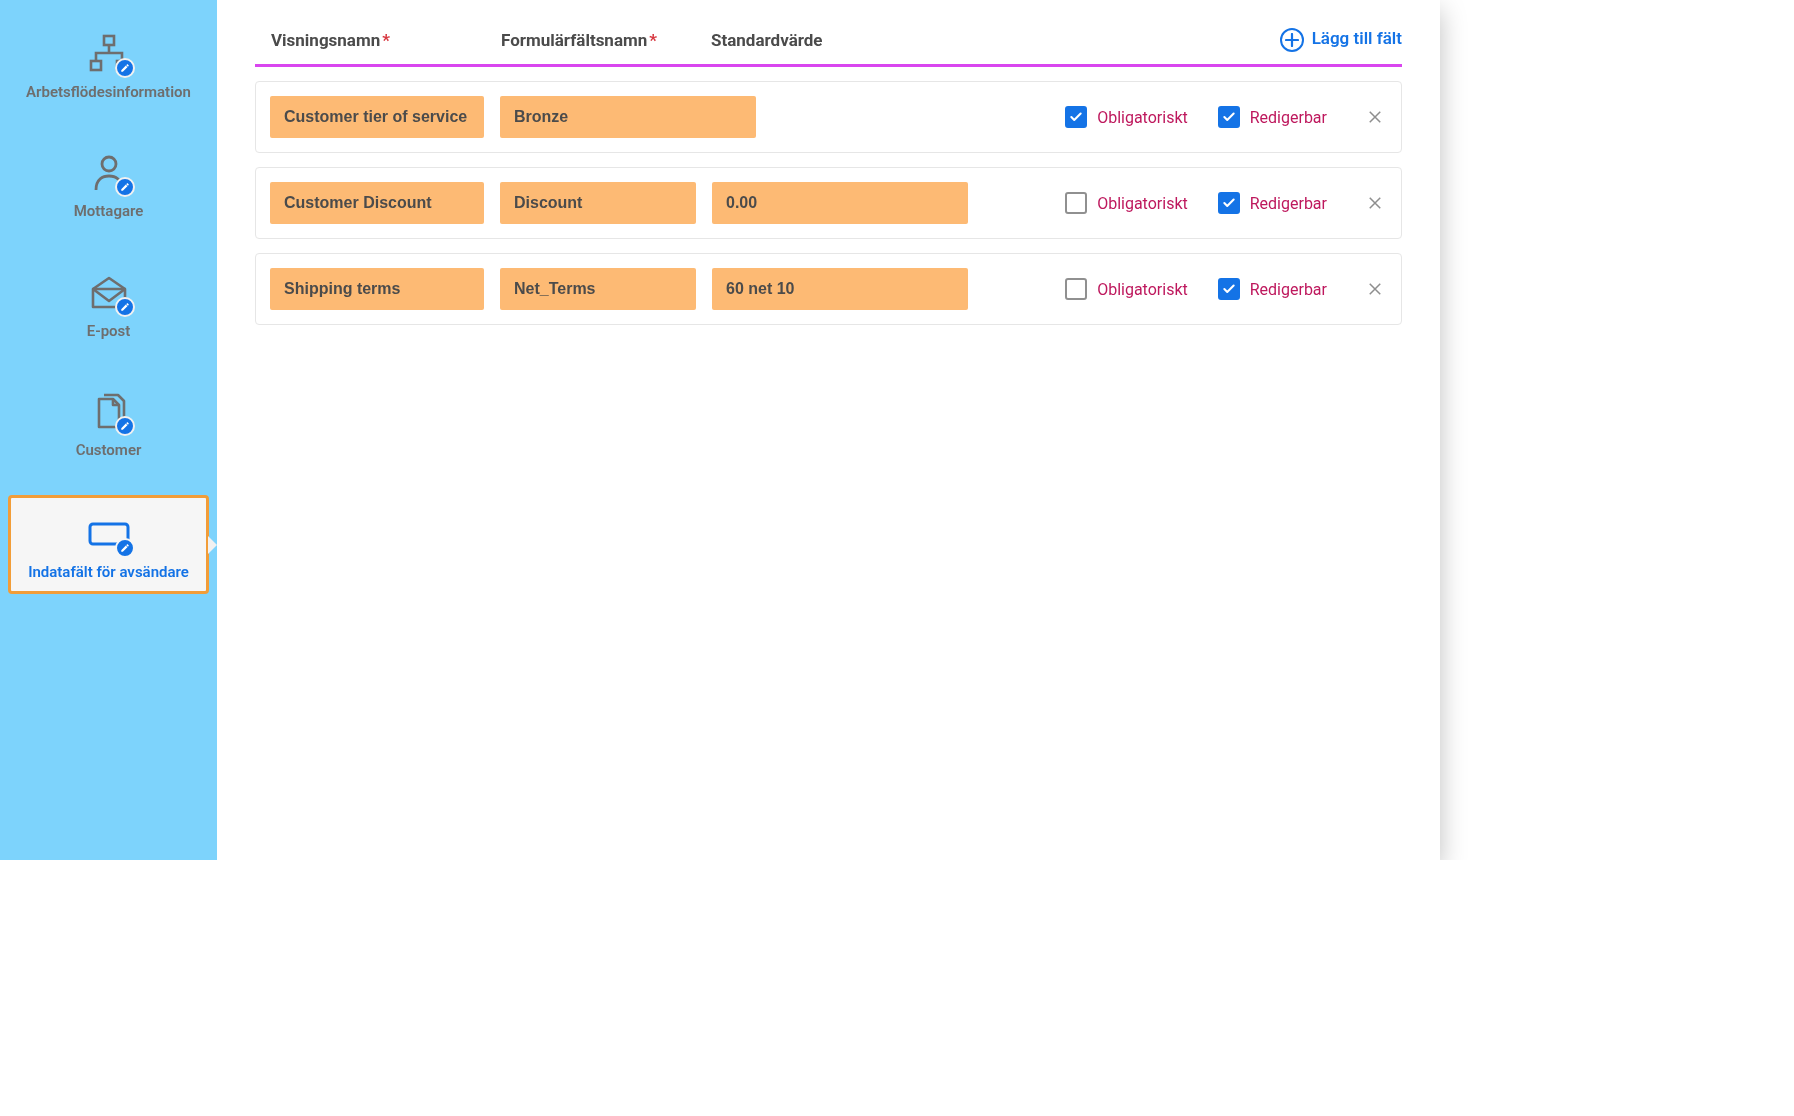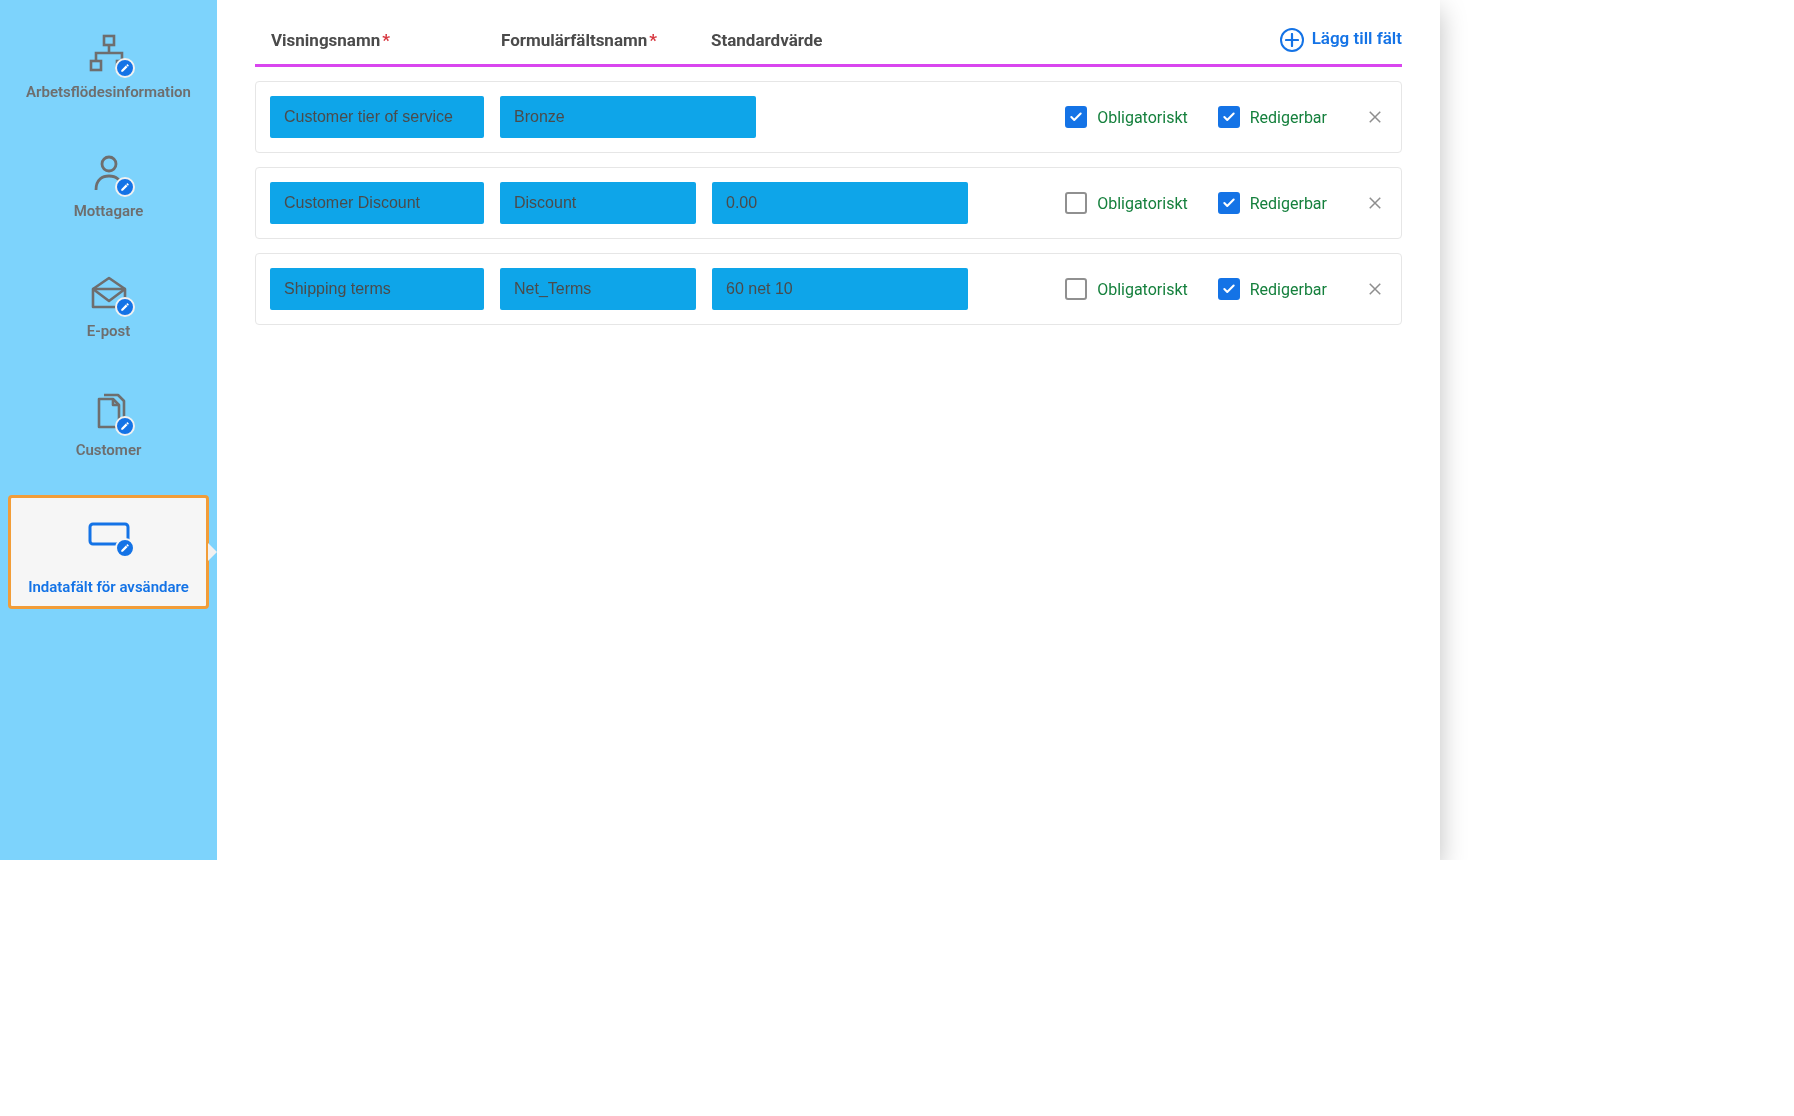--- a/index.html
+++ b/index.html
@@ -46,21 +46,20 @@
     justify-content:center;
     position:relative;
   }
   .side-item.active {
     border: 3px solid #f29d38;
     border-radius: 4px;
     background: #f6f6f6;
     color: #1473e6;
     margin: 16px 8px 26px 8px;
     position:relative;
-    gap:15px;
   }
   .side-item.active::after{
     content:"";
     position:absolute;
     right:-11px;
     top:50%;
     transform:translateY(-50%);
     width:0;height:0;
     border-top:9px solid transparent;
     border-bottom:9px solid transparent;
@@ -124,37 +123,38 @@
   .row{
     margin-top:14px;
     border:1px solid #e6e6e6;
     border-radius:4px;
     padding:14px 14px;
     display:flex;
     align-items:center;
     gap:16px;
   }
   .input-box{
-    background:#0ea5e9;
+    background:#fdba74;
     border:none;
     padding:12px 14px;
     font-size:16px;
     color:#4b4b4b;
     border-radius:2px;
+    font-weight:bold;
   }
   .input-display{width:214px}
   .input-field{width:196px}
   .input-default{width:256px}
   .row-spacer{flex:1}
 
   .chk-group{
     display:flex;
     align-items:center;
     gap:10px;
-    color:#15803d;
+    color:#be185d;
     font-size:16px;
     margin-right:14px;
   }
   .chk{
     width:22px;height:22px;
     border:2px solid #909090;
     border-radius:3px;
     display:flex;align-items:center;justify-content:center;
     cursor:pointer;
     flex-shrink:0;

